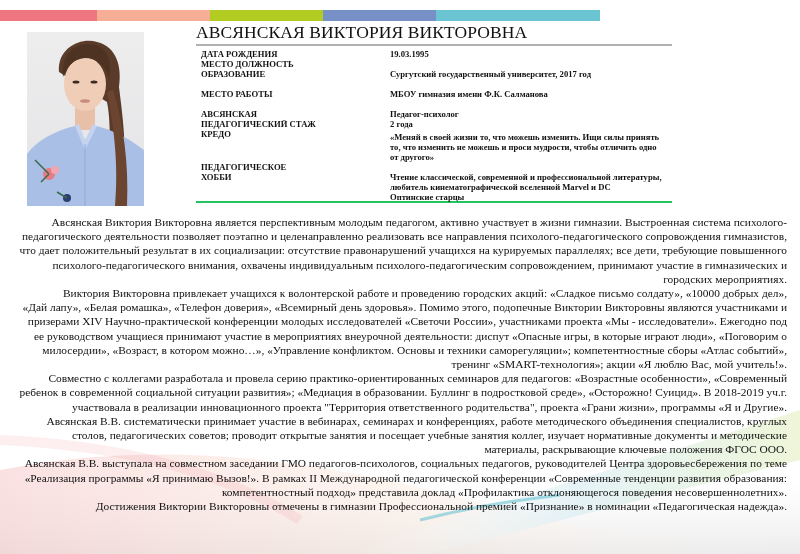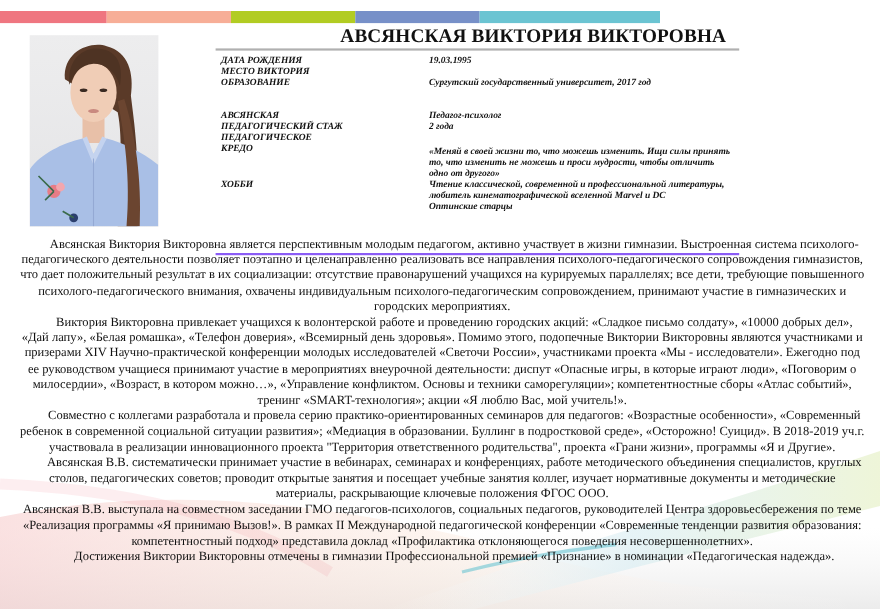--- a/index.html
+++ b/index.html
@@ -10,36 +10,36 @@
     color: #111;
   }
   .bg-swoosh { position: absolute; left: 0; top: 0; width: 800px; height: 554px; z-index: 0; }
   .topbar { position: absolute; left: 0; top: 10px; width: 800px; height: 11px; display: flex; z-index: 1; }
   .topbar div { height: 100%; }
   .photo {
     position: absolute; left: 27px; top: 32px; width: 117px; height: 174px;
     background: linear-gradient(#ededee, #e4e4e6); overflow: hidden; z-index: 1;
   }
   .title {
-    position: absolute; left: 196px; top: 22px; width: 476px; text-align: right;
-    font-weight: bold; font-size: 17.5px; letter-spacing: 0.1px; z-index: 1;
+    position: absolute; left: 196px; top: 22px; width: 476px; text-align: left;
+    font-weight: normal; font-size: 17.5px; letter-spacing: 0.1px; z-index: 1;
     padding-right: 12px; box-sizing: border-box;
   }
   .info {
     position: absolute; left: 196px; top: 44px; width: 476px; z-index: 1;
-    border-top: 2px solid #b0b0b0; border-bottom: 2px solid #8b5cf6;
-    padding: 3px 0 2px 0; height: 188px; box-sizing: border-box; font-style: italic;
+    border-top: 2px solid #b0b0b0; border-bottom: 2px solid #22c55e;
+    padding: 3px 0 2px 0; height: 159px; box-sizing: border-box;
   }
   .row { display: flex; font-size: 8.6px; font-weight: bold; line-height: 10px; }
   .row .lbl { width: 194px; padding-left: 5px; box-sizing: border-box; flex: none; }
   .row .val { flex: 1; padding-right: 8px; }
   .gap { height: 10px; }
   .body-text {
     position: absolute; left: 17px; top: 215px; width: 770px; z-index: 1;
-    font-size: 11.4px; line-height: 14.2px; text-align: center;
+    font-size: 11.4px; line-height: 14.2px; text-align: right;
   }
   .body-text p { margin: 0; }
   .ind { text-indent: 22px; }
 </style>
 </head>
 <body>
 
 <svg class="bg-swoosh" viewBox="0 0 800 554" preserveAspectRatio="none">
   <defs>
     <linearGradient id="g1" x1="0" y1="0" x2="1" y2="0">
@@ -103,43 +103,47 @@
 </div>
 
 <div class="title">АВСЯНСКАЯ ВИКТОРИЯ ВИКТОРОВНА</div>
 
 <div class="info">
   <div class="row">
     <div class="lbl">ДАТА РОЖДЕНИЯ</div>
     <div class="val">19.03.1995</div>
   </div>
   <div class="row">
-    <div class="lbl">МЕСТО ВИКТОРИЯ</div>
+    <div class="lbl">МЕСТО ДОЛЖНОСТЬ</div>
   </div>
   <div class="row">
     <div class="lbl">ОБРАЗОВАНИЕ</div>
     <div class="val">Сургутский государственный университет, 2017 год</div>
   </div>
   <div class="gap"></div>
+  <div class="row">
+    <div class="lbl">МЕСТО РАБОТЫ</div>
+    <div class="val">МБОУ гимназия  имени Ф.К. Салманова</div>
+  </div>
   <div class="gap"></div>
   <div class="row">
     <div class="lbl">АВСЯНСКАЯ</div>
     <div class="val">Педагог-психолог</div>
   </div>
   <div class="row">
     <div class="lbl">ПЕДАГОГИЧЕСКИЙ СТАЖ</div>
     <div class="val">2 года</div>
   </div>
   <div class="row">
+    <div class="lbl">КРЕДО</div>
+    <div class="val" style="padding-top:3px">«Меняй в своей жизни то, что можешь изменить. Ищи силы принять то, что изменить не можешь и проси мудрости, чтобы отличить одно от другого»</div>
+  </div>
+  <div class="row">
     <div class="lbl">ПЕДАГОГИЧЕСКОЕ</div>
     <div class="val"></div>
-  </div>
-  <div class="row">
-    <div class="lbl">КРЕДО</div>
-    <div class="val" style="padding-top:3px">«Меняй в своей жизни то, что можешь изменить. Ищи силы принять то, что изменить не можешь и проси мудрости, чтобы отличить одно от другого»</div>
   </div>
   <div class="row">
     <div class="lbl">ХОББИ</div>
     <div class="val">Чтение классической, современной и профессиональной литературы, любитель кинематографической вселенной Marvel и DC</div>
   </div>
   <div class="row">
     <div class="lbl"></div>
     <div class="val">Оптинские старцы</div>
   </div>
 </div>

